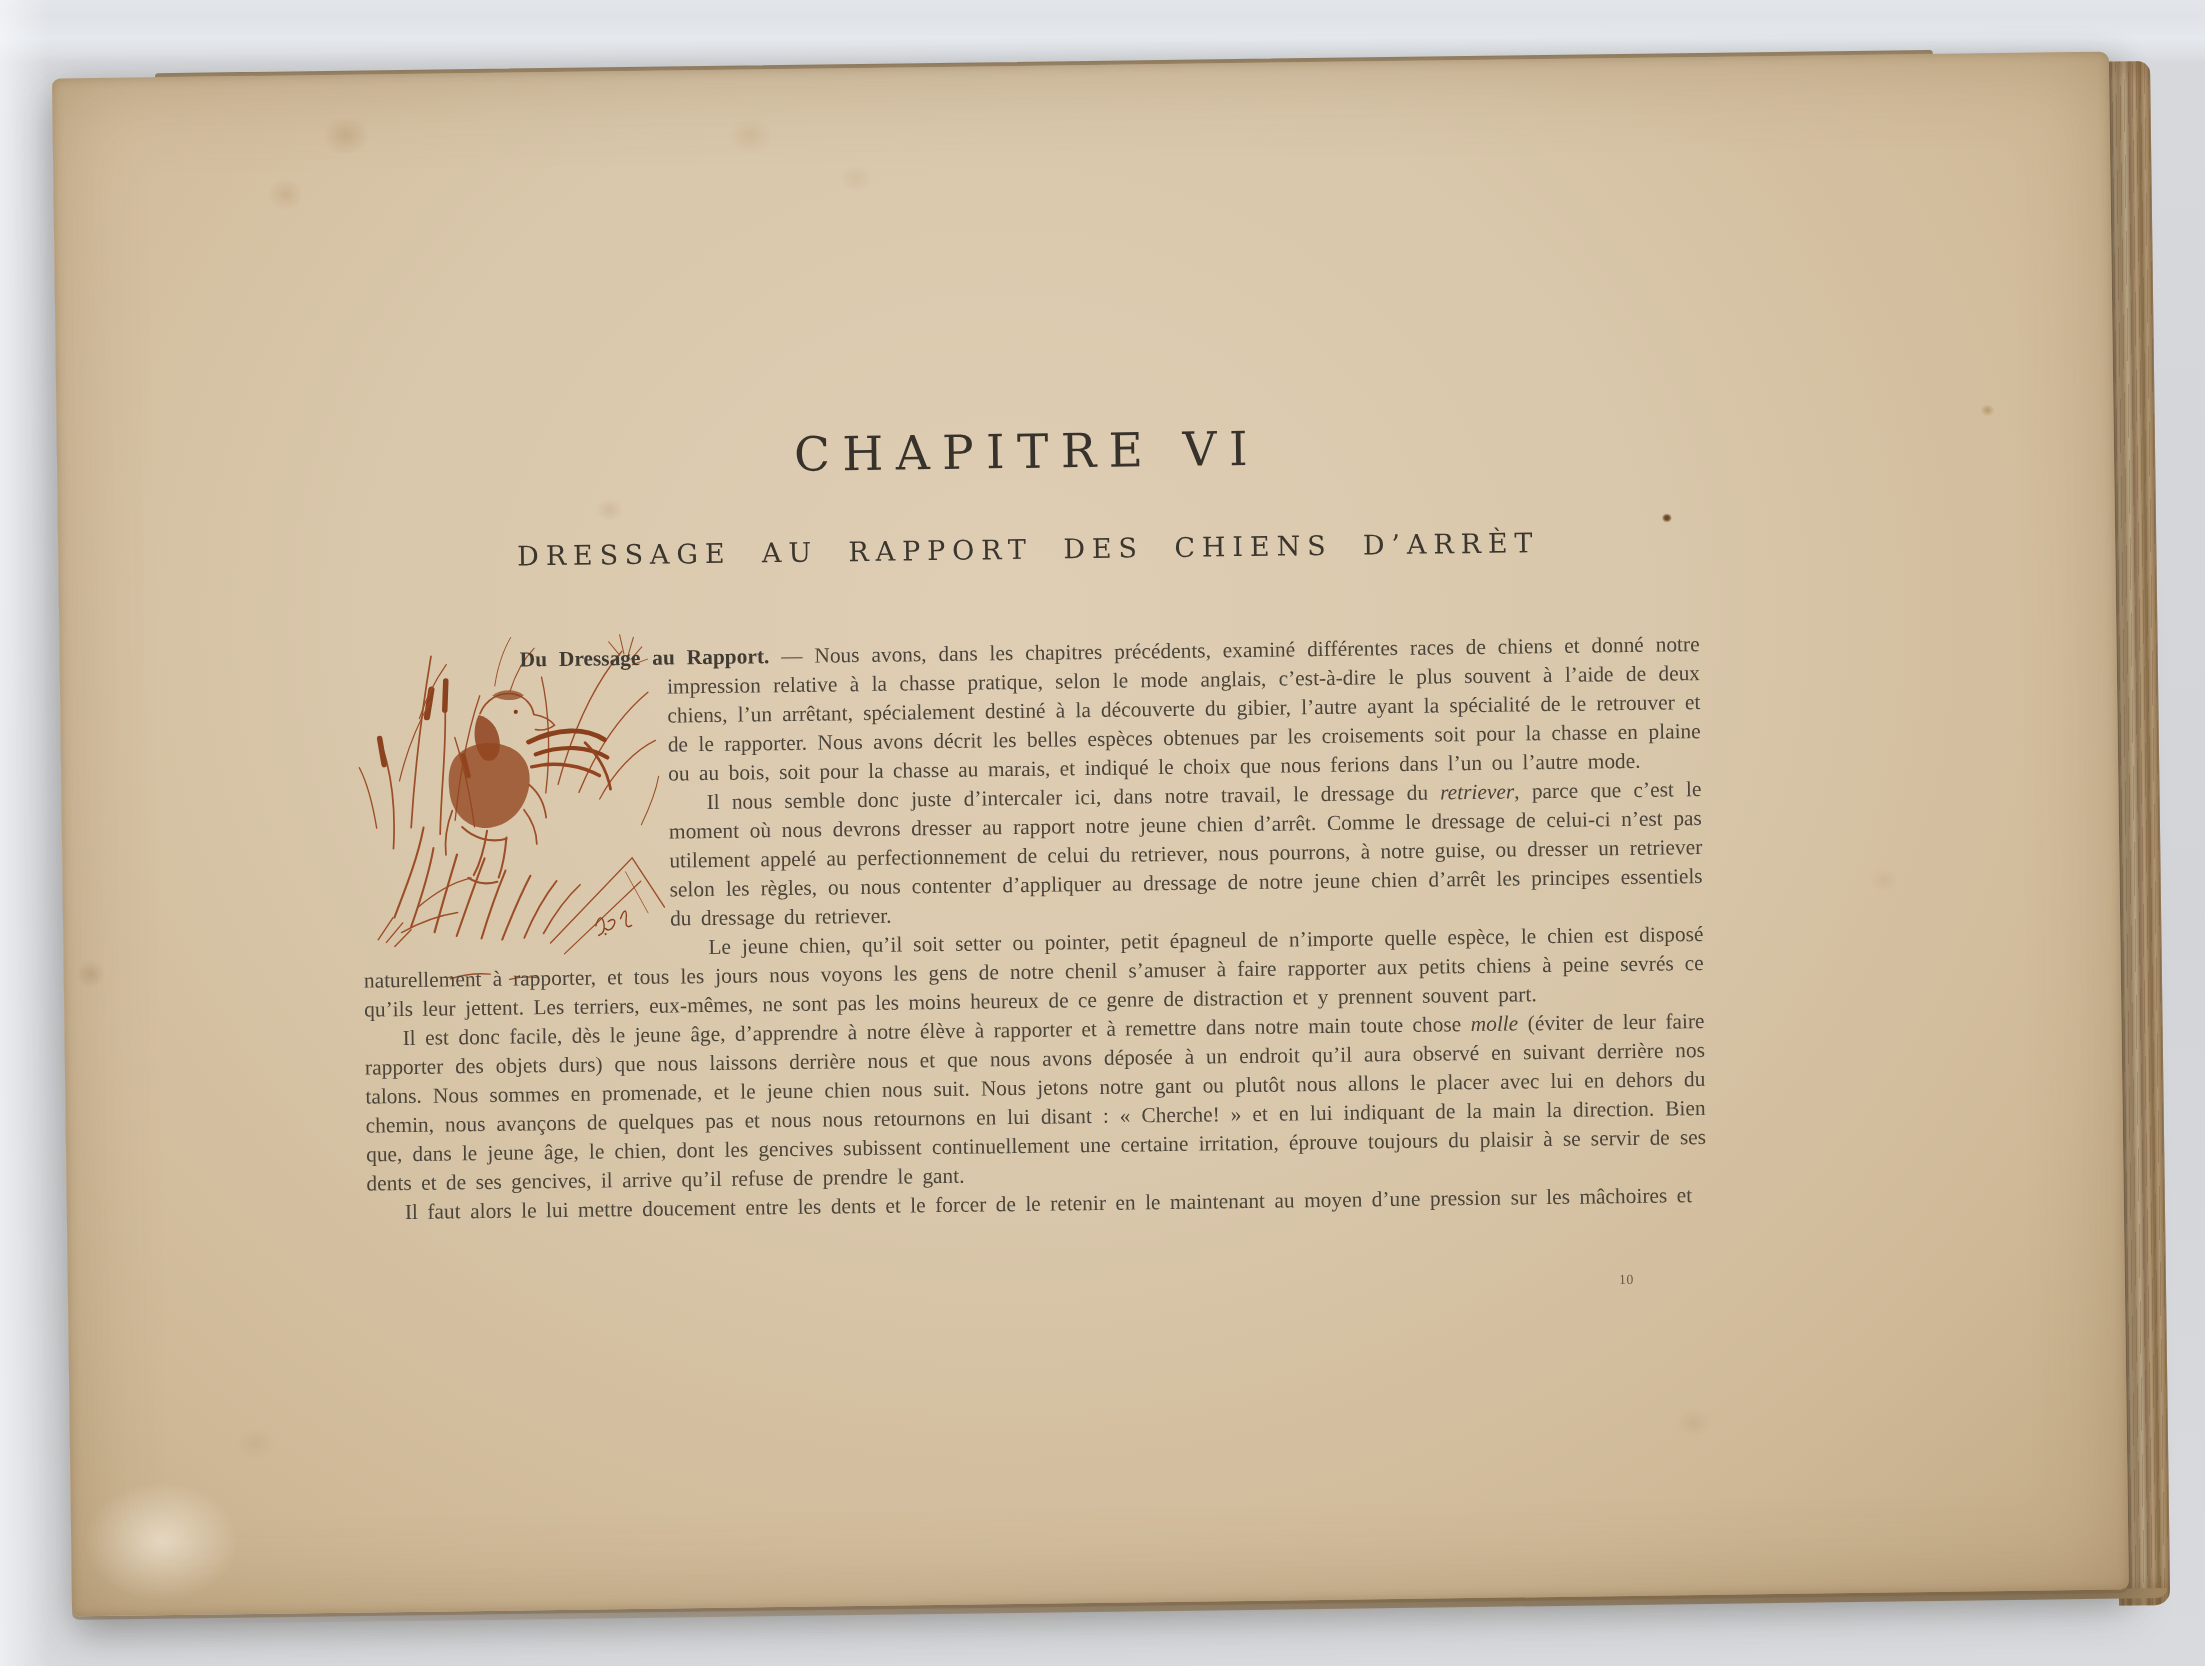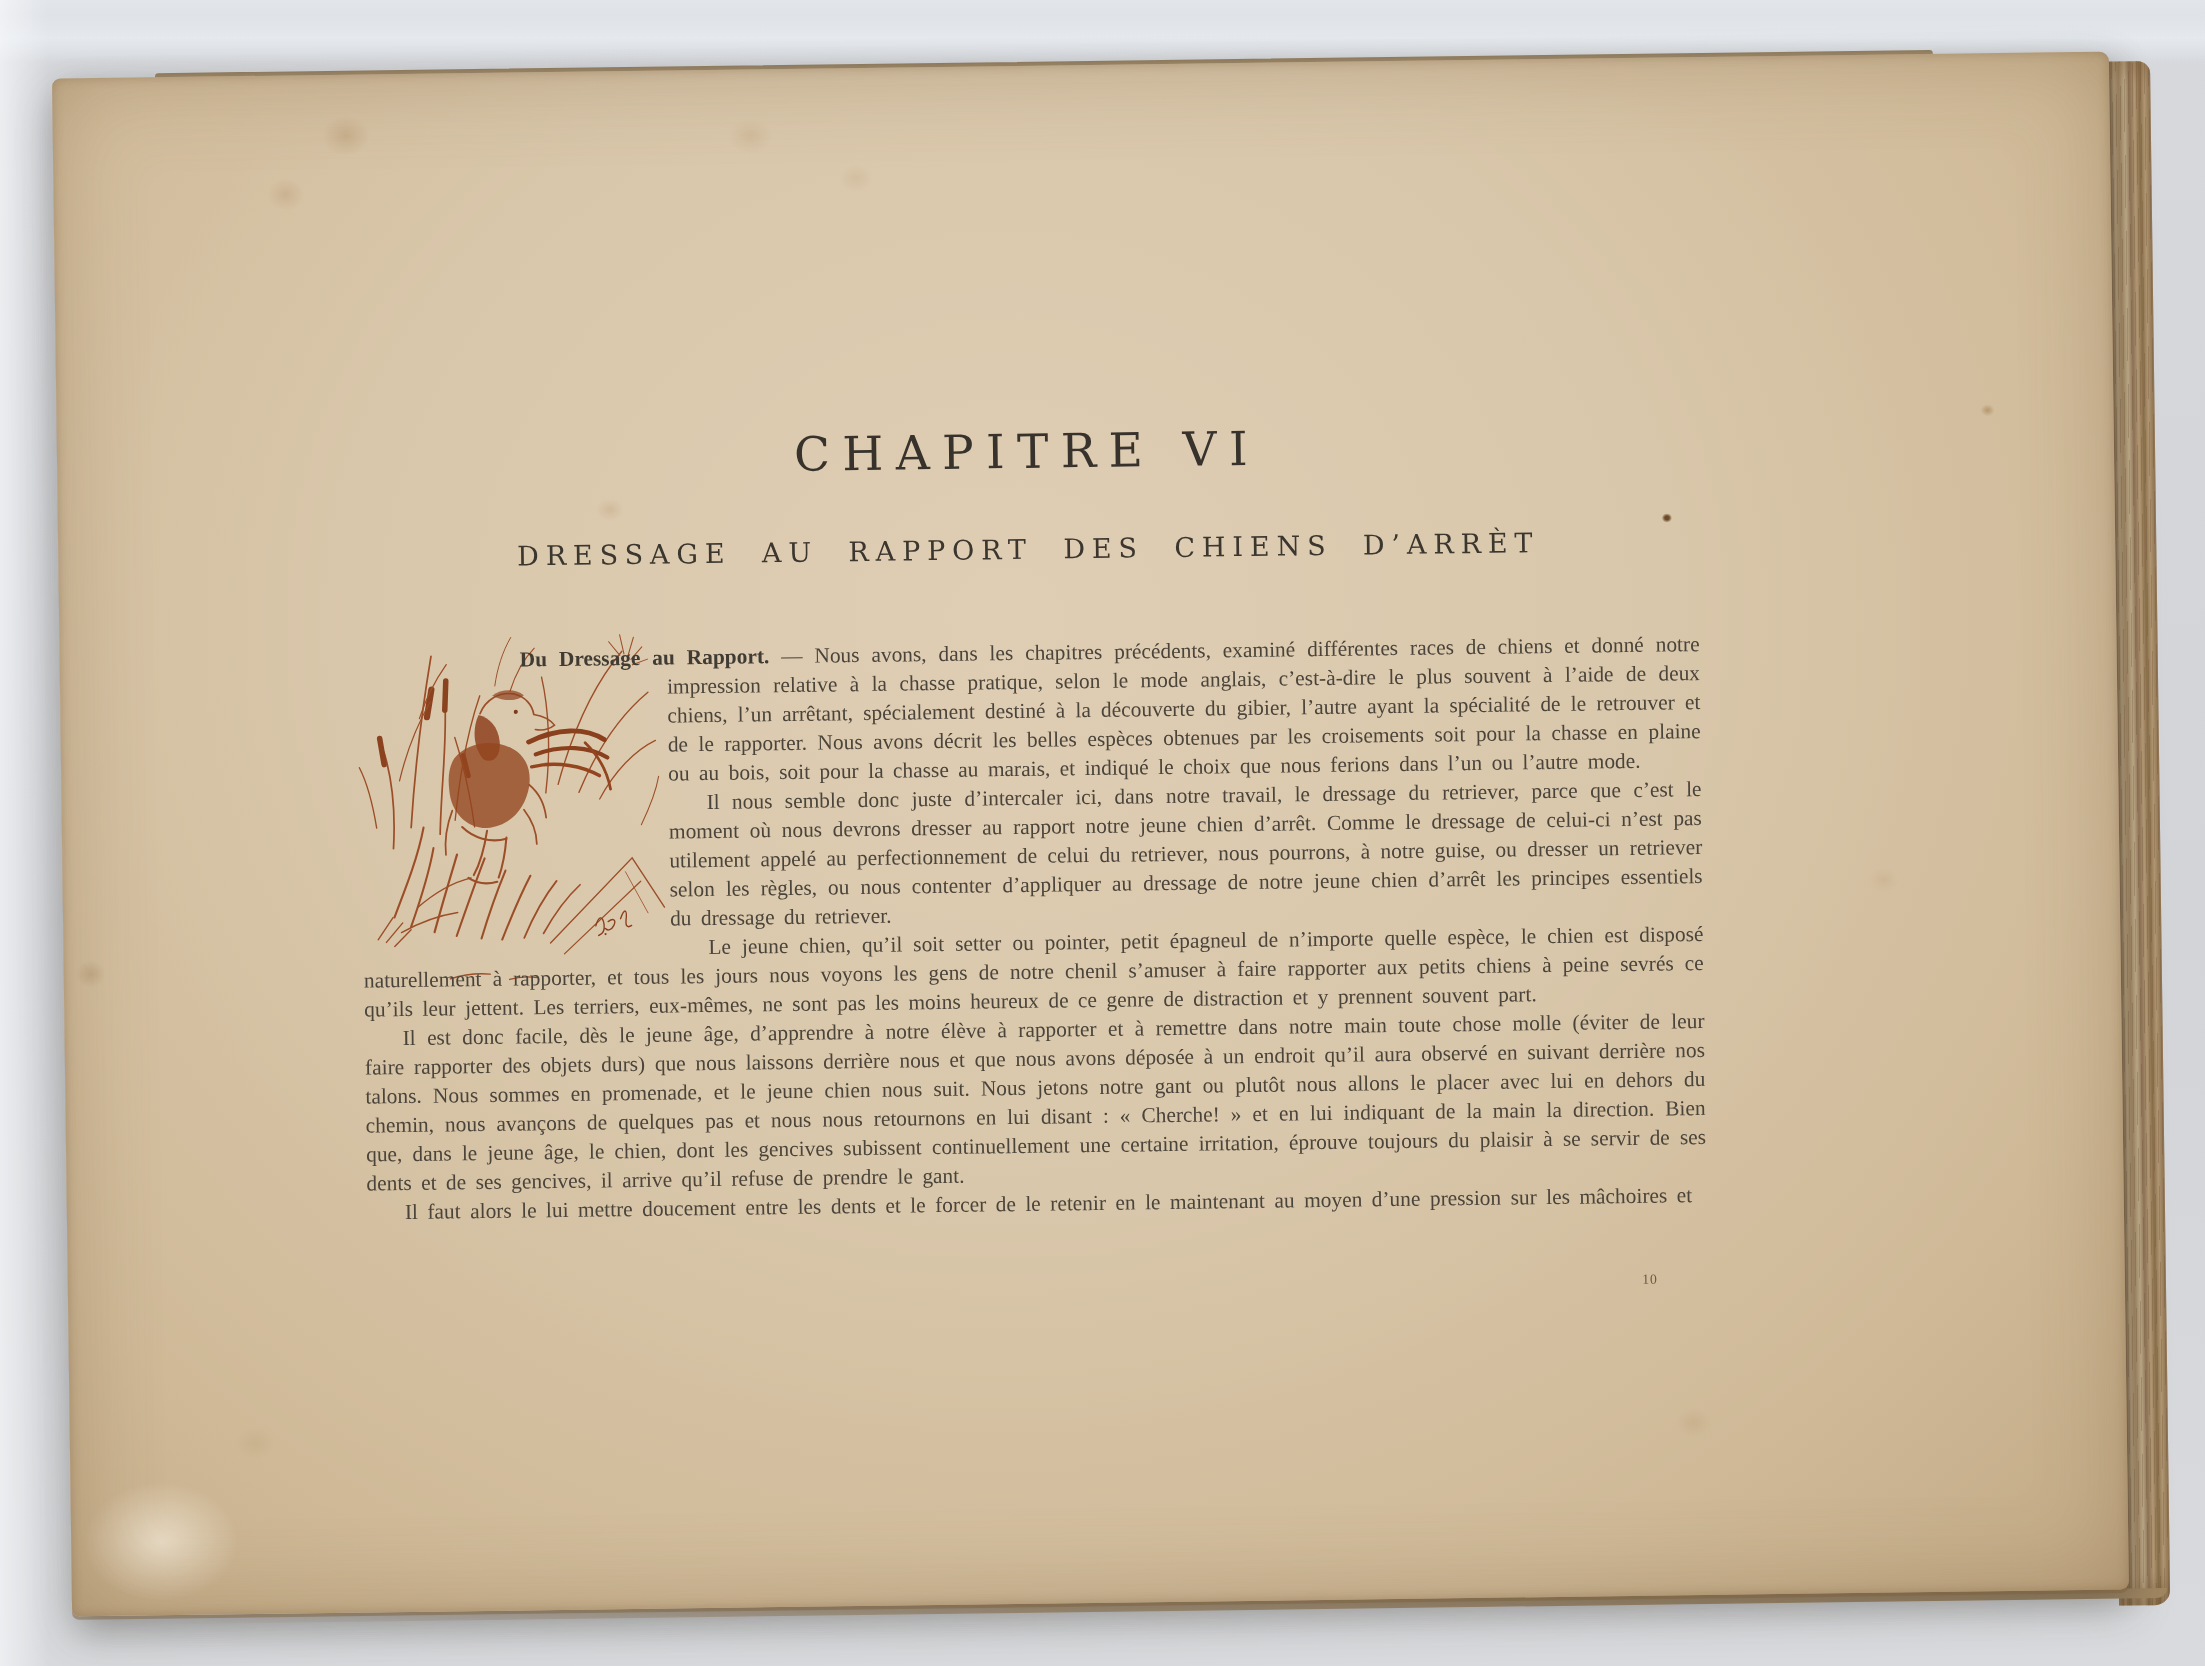--- a/index.html
+++ b/index.html
@@ -49,27 +49,27 @@
     font-family:"DejaVu Serif","Liberation Serif",serif;
     font-size:47px;line-height:55px;letter-spacing:12.4px;color:#37332c;}
   .chapter-subtitle{margin:55px 0 0 0;text-align:center;font-weight:400;
     font-family:"DejaVu Serif","Liberation Serif",serif;
     font-size:27px;line-height:32px;letter-spacing:6.9px;word-spacing:15px;color:#3b362e;}
   .body-text{margin-top:73px;font-size:21.4px;line-height:29px;word-spacing:4.1px;
     text-align:justify;color:#4a443a;}
   .para{margin:0;}
   .para.indent{text-indent:38px;}
   .b{font-weight:bold;color:#413c33;}
-  .i{margin-top:8px;}
+  .i{font-style:italic;margin-top:8px;}
 
   .float-illo{float:left;width:307px;height:316px;margin:0;
     shape-outside:polygon(0px 0px,160px 0px,160px 34px,307px 34px,307px 316px,0px 316px);}
   .float-illo svg{display:block;margin-top:-26px;margin-left:-9.6px;overflow:visible;}
 
-  .page-number{position:absolute;left:1551px;top:1214px;width:62px;text-align:center;
+  .page-number{position:absolute;left:1551px;top:1214px;width:62px;
     font-size:13.8px;color:#655948;letter-spacing:0.7px;}
 </style>
 </head>
 <body>
 
 <div class="photo-light-band"></div>
 <div class="photo-left-band"></div>
 
 <div class="book">
   <div class="under-top-page"></div>

